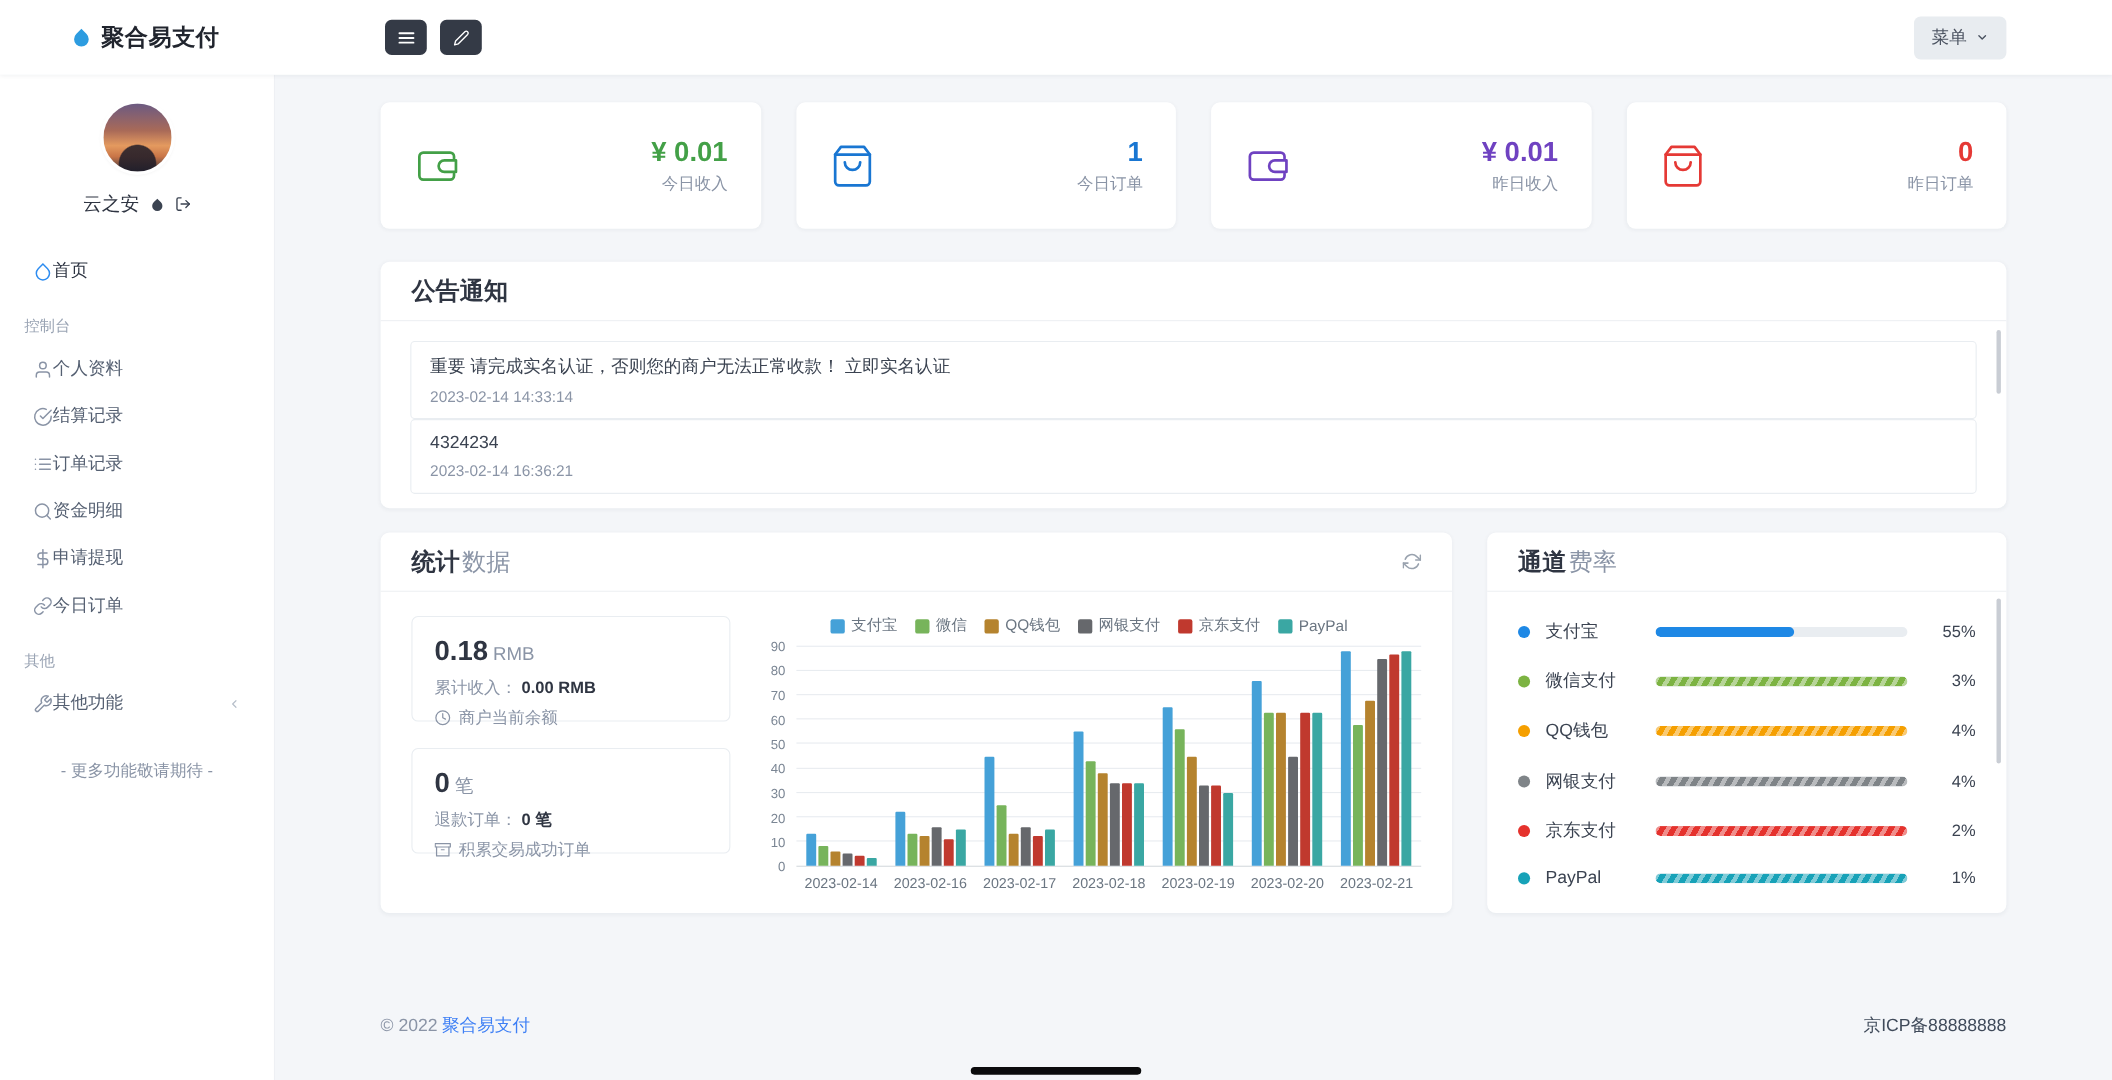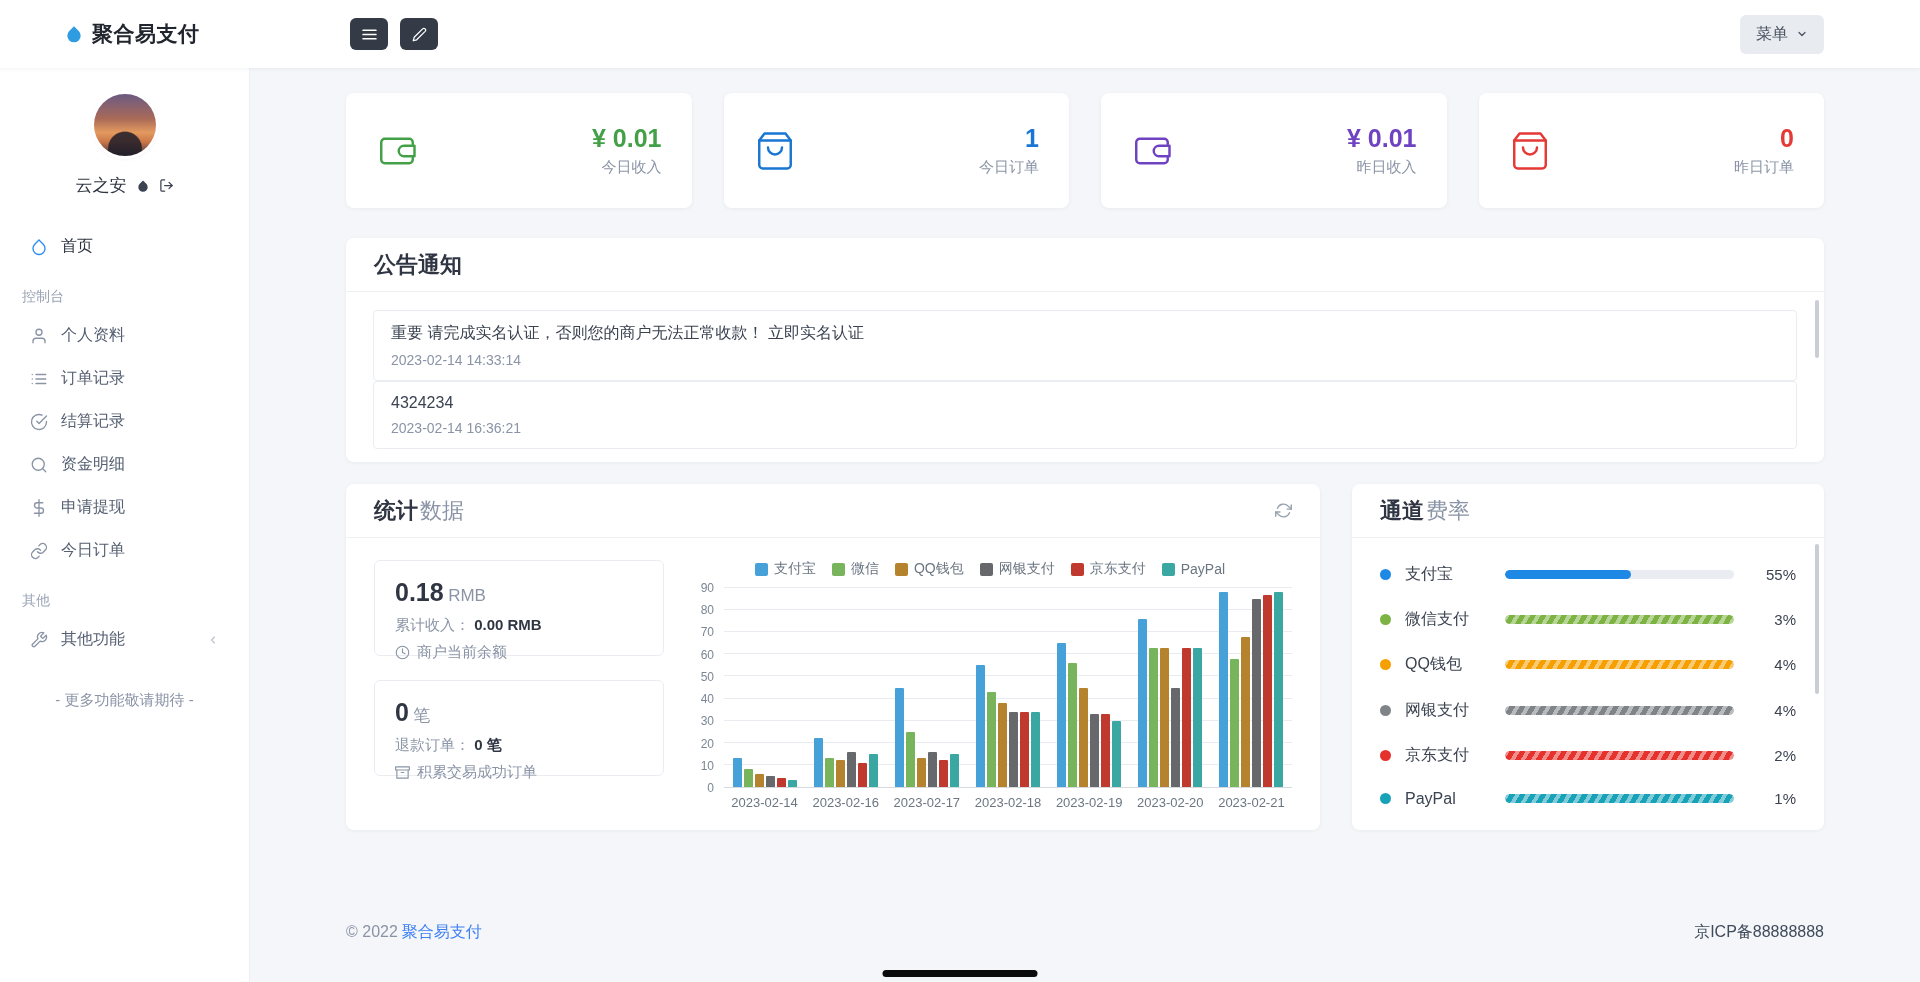--- a/index.html
+++ b/index.html
@@ -42,21 +42,21 @@
       radial-gradient(circle at 50% 88%, rgba(30,28,40,.85) 0 26%, rgba(30,28,40,0) 28%),
       linear-gradient(180deg,#6b5a82 0%,#a96a58 40%,#e49a5f 62%,#c97547 78%,#35323e 100%);
     box-shadow:0 0 0 3px #fff, 0 1px 5px rgba(0,0,0,.18);
   }
   .user-row { display:flex; align-items:center; justify-content:center; gap:9px; margin-top:18px; }
   .user-name { font-size:17px; color:#2f3542; }
   .user-ico { color:#3b4351; cursor:pointer; }
 
   .nav { margin-top:28px; }
   .nav-item {
-    display:flex; align-items:center; gap:13px; padding:11px 14px 11px 30px;
+    display:flex; align-items:center; padding:11px 14px 11px 30px;
     font-size:16px; color:#556072; cursor:pointer; position:relative;
   }
   .nav-item .nico { color:#8a94a6; }
   .nav-item.active { color:#2b3240; }
   .nav-item.active .nico { color:#2d8cf0; }
   .nav-section {
     font-size:14px; color:#9aa4b4; padding:20px 0 8px 22px;
   }
   .nav-chevron { margin-left:auto; margin-right:16px; color:#b7bfca; }
   .nav-note { text-align:center; font-size:15px; color:#8a94a6; margin-top:30px; }
@@ -213,39 +213,39 @@
         <span class="nico">
             <svg width="18" height="18" viewBox="0 0 24 24" fill="none" stroke="currentColor" stroke-width="1.8" stroke-linecap="round" stroke-linejoin="round">
               <path d="M20 21v-2a4 4 0 0 0-4-4H8a4 4 0 0 0-4 4v2"></path>
               <circle cx="12" cy="7" r="4"></circle>
             </svg>
           </span>
         <span>个人资料</span>
       </div>
       <div class="nav-item">
         <span class="nico">
+            <svg width="18" height="18" viewBox="0 0 24 24" fill="none" stroke="currentColor" stroke-width="1.8" stroke-linecap="round" stroke-linejoin="round">
+              <path d="M22 11.08V12a10 10 0 1 1-5.93-9.14"></path>
+              <polyline points="22 4 12 14.01 9 11.01"></polyline>
+            </svg>
+          </span>
+        <span>结算记录</span>
+      </div>
+      <div class="nav-item">
+        <span class="nico">
             <svg width="18" height="18" viewBox="0 0 24 24" fill="none" stroke="currentColor" stroke-width="1.8" stroke-linecap="round">
               <line x1="8" y1="6" x2="21" y2="6"></line>
               <line x1="8" y1="12" x2="21" y2="12"></line>
               <line x1="8" y1="18" x2="21" y2="18"></line>
               <line x1="3" y1="6" x2="3.01" y2="6"></line>
               <line x1="3" y1="12" x2="3.01" y2="12"></line>
               <line x1="3" y1="18" x2="3.01" y2="18"></line>
             </svg>
           </span>
         <span>订单记录</span>
-      </div>
-      <div class="nav-item">
-        <span class="nico">
-            <svg width="18" height="18" viewBox="0 0 24 24" fill="none" stroke="currentColor" stroke-width="1.8" stroke-linecap="round" stroke-linejoin="round">
-              <path d="M22 11.08V12a10 10 0 1 1-5.93-9.14"></path>
-              <polyline points="22 4 12 14.01 9 11.01"></polyline>
-            </svg>
-          </span>
-        <span>结算记录</span>
       </div>
       <div class="nav-item">
         <span class="nico">
             <svg width="18" height="18" viewBox="0 0 24 24" fill="none" stroke="currentColor" stroke-width="1.8" stroke-linecap="round">
               <circle cx="11" cy="11" r="8"></circle>
               <line x1="21" y1="21" x2="16.65" y2="16.65"></line>
             </svg>
           </span>
         <span>资金明细</span>
       </div>

